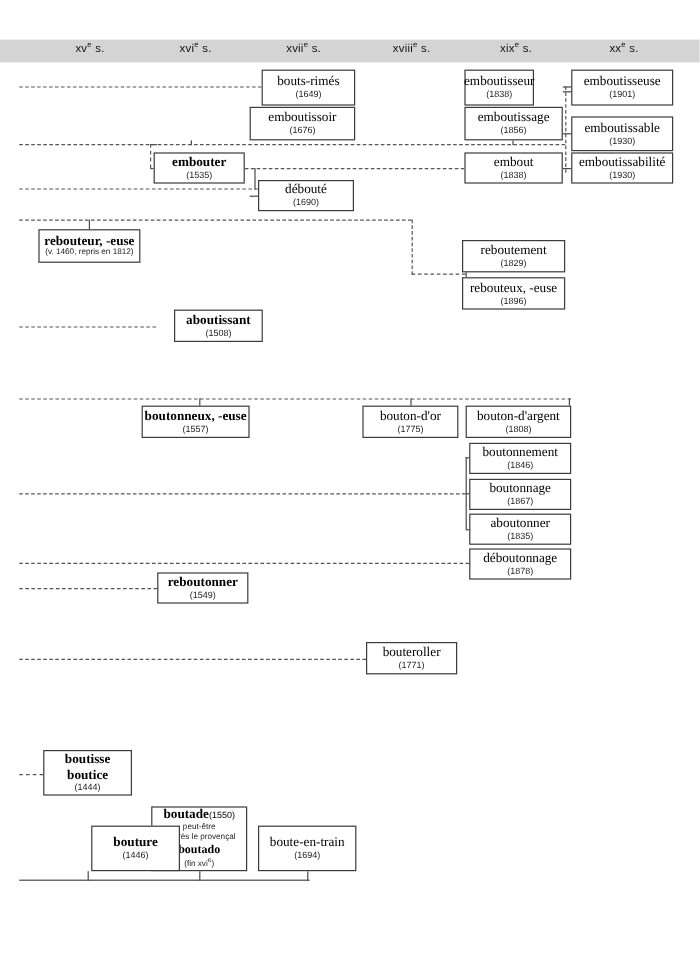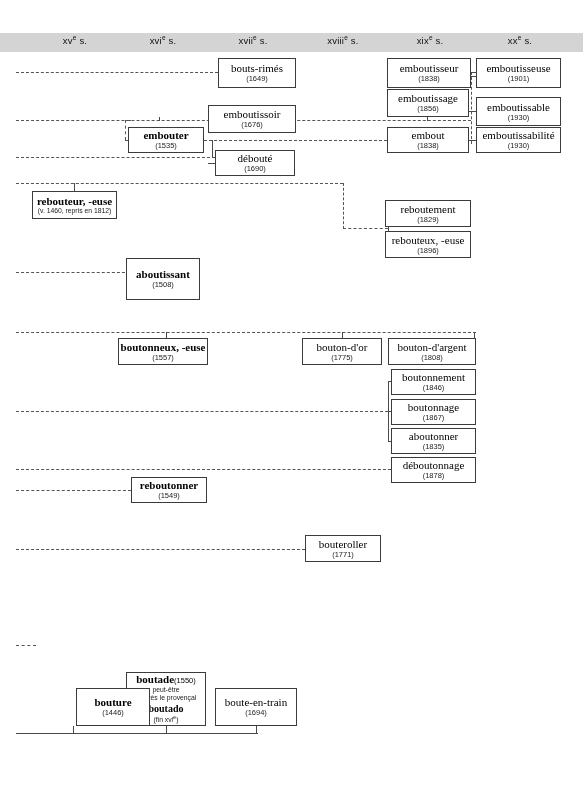--- a/index.html
+++ b/index.html
@@ -140,29 +140,29 @@
       <div class="vline solid" style="left: 73px; top: 726px; height: 8px;"></div>
       <div class="vline solid" style="left: 166px; top: 726px; height: 8px;"></div>
       <div class="vline solid" style="left: 256px; top: 726px; height: 8px;"></div>
     </div>
 
   <div id="boxes">
       <div class="wbox" style="left: 218px; top: 58px; width: 78px; height: 30px;">
         <div class="term">bouts-rimés</div>
         <div class="date">(1649)</div>
       </div>
-      <div class="wbox" style="left: 387px; top: 58px; width: 84px; height: 30px;">
+      <div class="wbox" style="left: 387px; top: 58px; width: 58px; height: 30px;">
         <div class="term">emboutisseur</div>
         <div class="date">(1838)</div>
       </div>
       <div class="wbox" style="left: 476px; top: 58px; width: 85px; height: 30px;">
         <div class="term">emboutisseuse</div>
         <div class="date">(1901)</div>
       </div>
-      <div class="wbox" style="left: 208px; top: 105px; width: 88px; height: 28px; align-items: center;">
+      <div class="wbox" style="left: 208px; top: 89px; width: 88px; height: 28px; align-items: center;">
         <div class="term">emboutissoir</div>
         <div class="date">(1676)</div>
       </div>
       <div class="wbox" style="left: 387px; top: 89px; width: 82px; height: 28px;">
         <div class="term">emboutissage</div>
         <div class="date">(1856)</div>
       </div>
       <div class="wbox" style="left: 476px; top: 97px; width: 85px; height: 29px;">
         <div class="term">emboutissable</div>
         <div class="date">(1930)</div>
@@ -188,21 +188,21 @@
         <div class="note">(v. 1460, repris en 1812)</div>
       </div>
       <div class="wbox" style="left: 385px; top: 200px; width: 86px; height: 27px;">
         <div class="term">reboutement</div>
         <div class="date">(1829)</div>
       </div>
       <div class="wbox" style="left: 385px; top: 231px; width: 86px; height: 27px;">
         <div class="term">rebouteux, -euse</div>
         <div class="date">(1896)</div>
       </div>
-      <div class="wbox bold" style="left: 126px; top: 258px; width: 74px; height: 42px;">
+      <div class="wbox bold" style="left: 145px; top: 258px; width: 74px; height: 27px;">
         <div class="term">aboutissant</div>
         <div class="date">(1508)</div>
       </div>
       <div class="wbox bold" style="left: 118px; top: 338px; width: 90px; height: 27px;">
         <div class="term">boutonneux, -euse</div>
         <div class="date">(1557)</div>
       </div>
       <div class="wbox" style="left: 302px; top: 338px; width: 80px; height: 27px;">
         <div class="term">bouton-d'or</div>
         <div class="date">(1775)</div>
@@ -234,20 +234,25 @@
       <div class="wbox" style="left: 305px; top: 535px; width: 76px; height: 27px;">
         <div class="term">bouteroller</div>
         <div class="date">(1771)</div>
       </div>
       <div class="wbox" style="left: 215px; top: 688px; width: 82px; height: 38px;">
         <div class="term">boute-en-train</div>
         <div class="date">(1694)</div>
       </div>
     </div>
 
+  <div class="wbox" id="box-boutisse" style="left: 36px; top: 625px; width: 74px; height: 38px;">
+    <div class="term" style="font-weight:bold">boutisse</div>
+    <div class="term" style="font-weight:bold">boutice</div>
+    <div class="date">(1444)</div>
+  </div>
 
   <div class="wbox" id="box-boutade" style="left: 126px; top: 672px; width: 80px; height: 54px;">
     <div class="term">
       <b>boutade</b><span class="inlinedate">(1550)</span>
     </div>
     <div class="note">peut-être</div>
     <div class="note">d'après le provençal</div>
     <div class="term small-term" style="font-weight:bold">boutado</div>
     <div class="note"><span>(fin xvi</span><sup>e</sup><span>)</span></div>
   </div>

